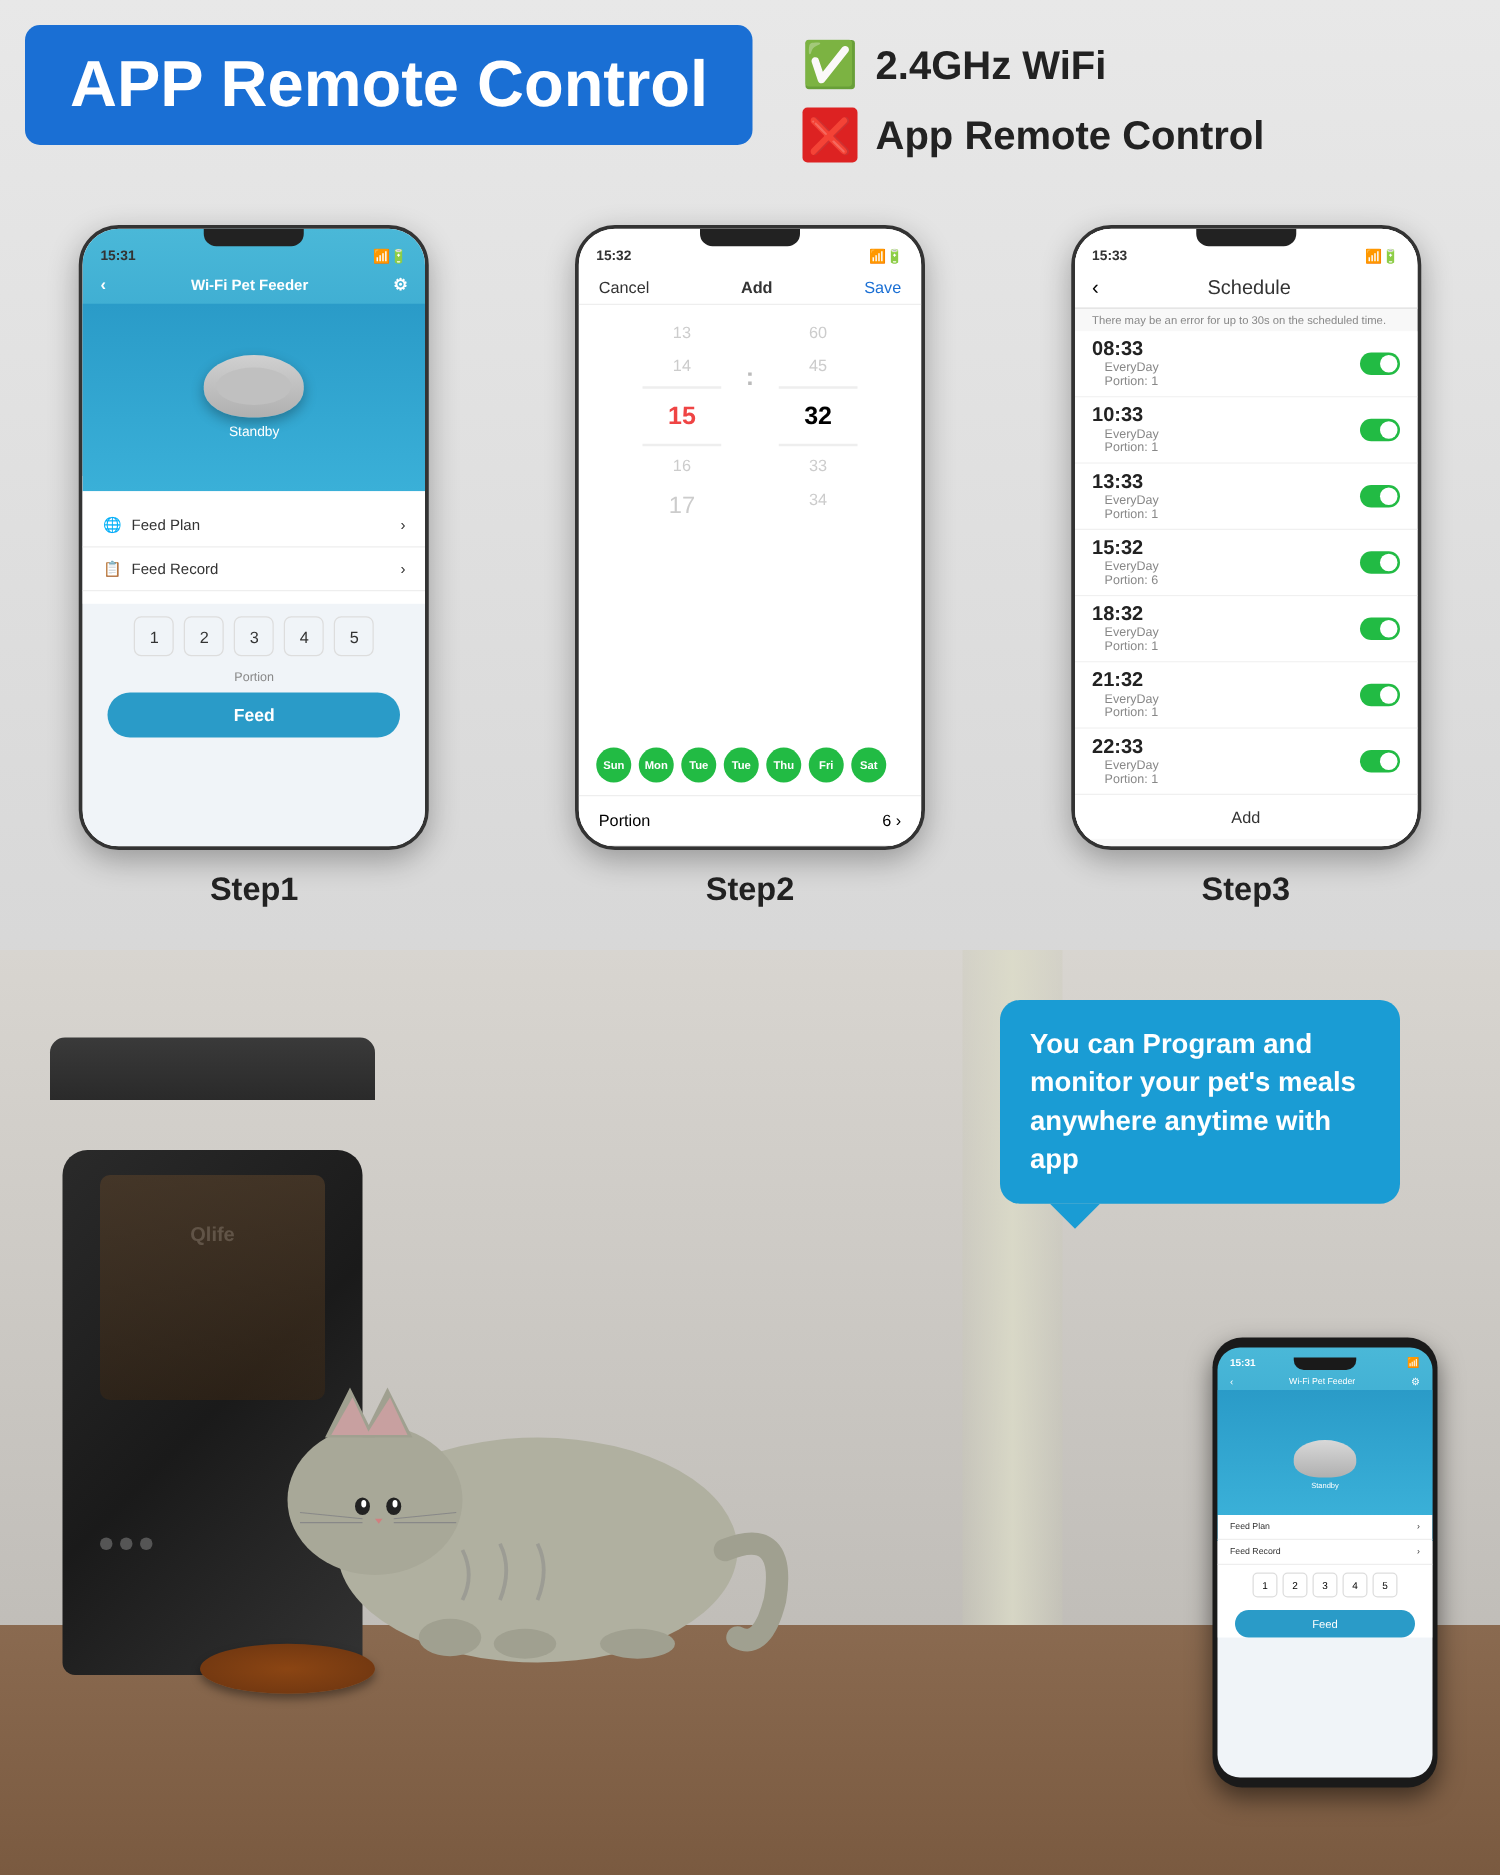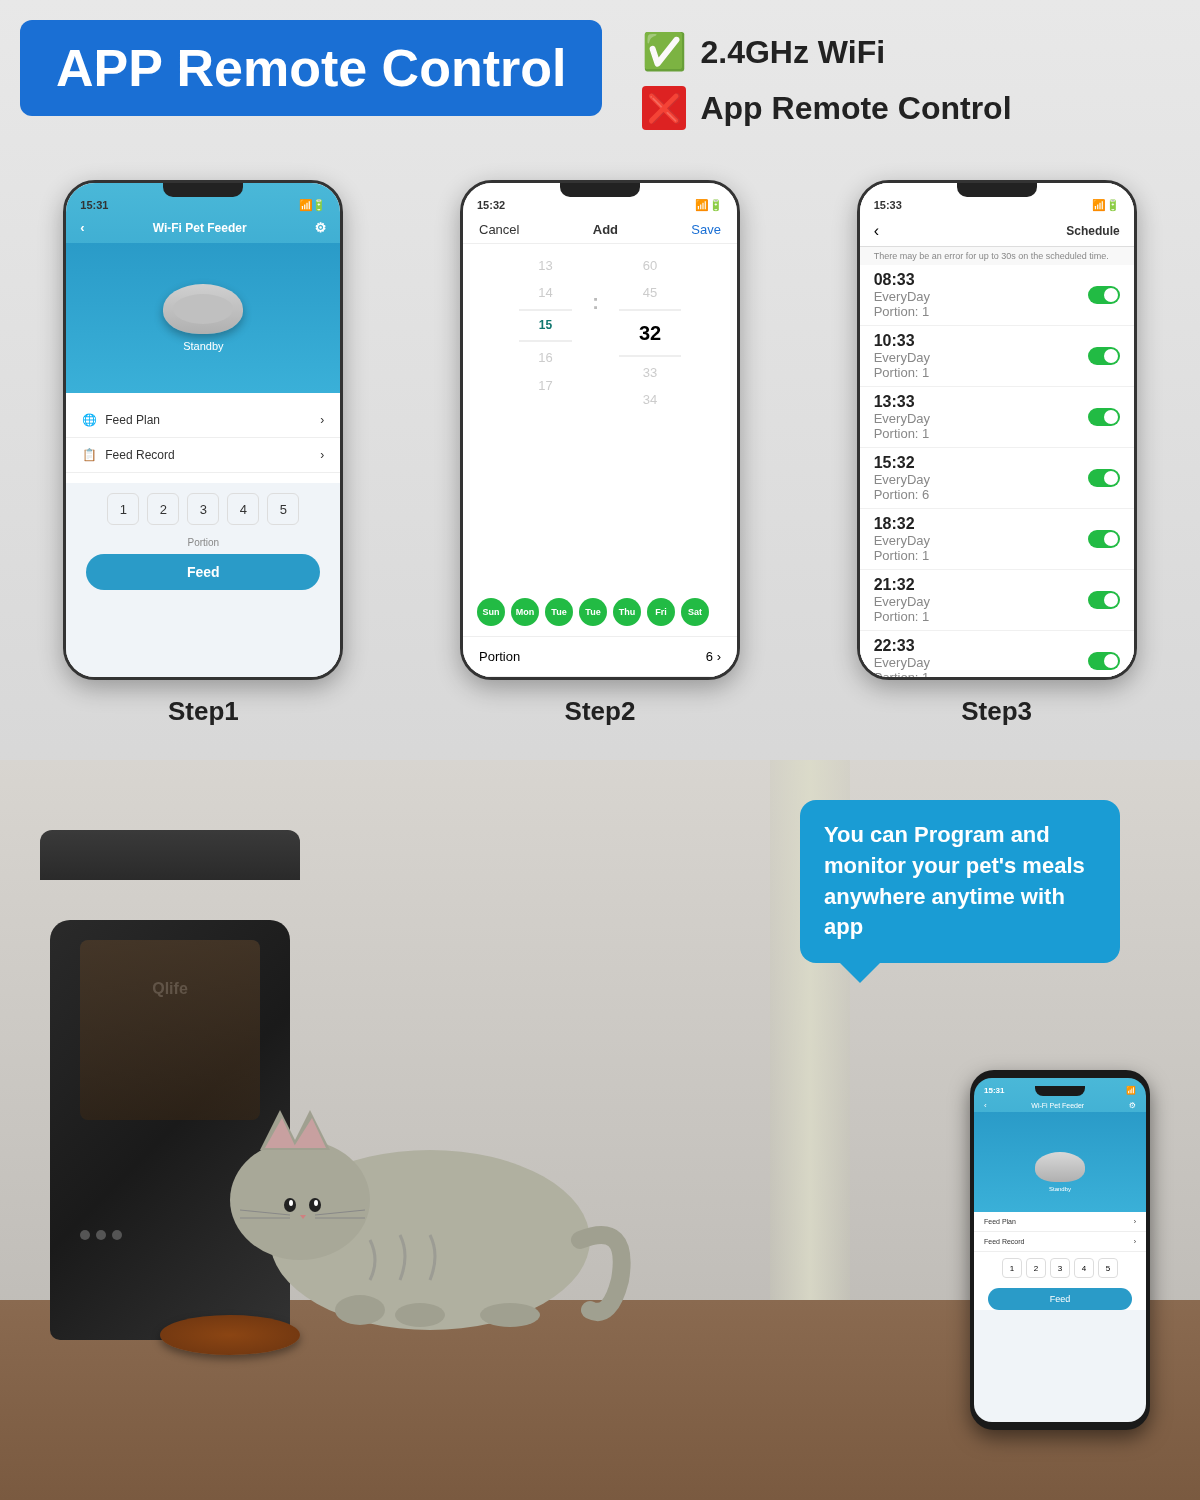--- a/index.html
+++ b/index.html
@@ -315,23 +315,23 @@
     .phone3-header {
       display: flex;
       align-items: center;
       padding: 6px 14px;
       border-bottom: 1px solid #ddd;
       background: white;
     }
 
     .schedule-title {
       flex: 1;
-      text-align: right;
-      font-size: 12px;
-      font-weight: 700;
+      text-align: center;
+      font-size: 16px;
+      font-weight: 400;
       color: #333;
     }
 
     .error-text {
       font-size: 9px;
       color: #888;
       padding: 4px 14px;
       text-align: left;
     }
 
@@ -344,22 +344,23 @@
       border-bottom: 1px solid #f0f0f0;
     }
 
     .schedule-time {
       font-size: 16px;
       font-weight: 700;
       color: #222;
     }
 
     .schedule-detail {
-      font-size: 13px;
+      font-size: 10px;
       color: #888;
+      margin-left: 10px;
     }
 
     .toggle-on {
       width: 32px;
       height: 18px;
       background: #22bb44;
       border-radius: 10px;
       position: relative;
     }
 
@@ -727,23 +728,23 @@
         <div class="phone2-header">
           <span class="cancel-text">Cancel</span>
           <span class="add-text">Add</span>
           <span class="save-text">Save</span>
         </div>
         <div class="time-picker">
           <div class="time-scroll">
             <div style="display:flex;flex-direction:column;align-items:center;gap:4px;">
               <div style="color:#ccc;font-size:13px;">13</div>
               <div style="color:#ccc;font-size:13px;">14</div>
-              <div class="active-time" style="color:#0f766e;font-size:12px;font-weight:700;padding:4px 20px;border-top:2px solid #eee;border-bottom:2px solid #eee;">15</div>
+              <div class="active-time" style="color:#ef4444;font-size:20px;font-weight:700;padding:4px 20px;border-top:2px solid #eee;border-bottom:2px solid #eee;">15</div>
               <div style="color:#ccc;font-size:13px;">16</div>
-              <div style="color:#ccc;font-size:13px;text-align:center;">17</div>
+              <div style="color:#ccc;font-size:19px;text-align:center;">17</div>
             </div>
             <div style="font-size:20px;font-weight:700;margin-top:30px;">:</div>
             <div style="display:flex;flex-direction:column;align-items:center;gap:4px;">
               <div style="color:#ccc;font-size:13px;">60</div>
               <div style="color:#ccc;font-size:13px;">45</div>
               <div class="active-time" style="color:#000;font-size:20px;font-weight:700;padding:4px 20px;border-top:2px solid #eee;border-bottom:2px solid #eee;">32</div>
               <div style="color:#ccc;font-size:13px;">33</div>
               <div style="color:#ccc;font-size:13px;">34</div>
             </div>
           </div>

